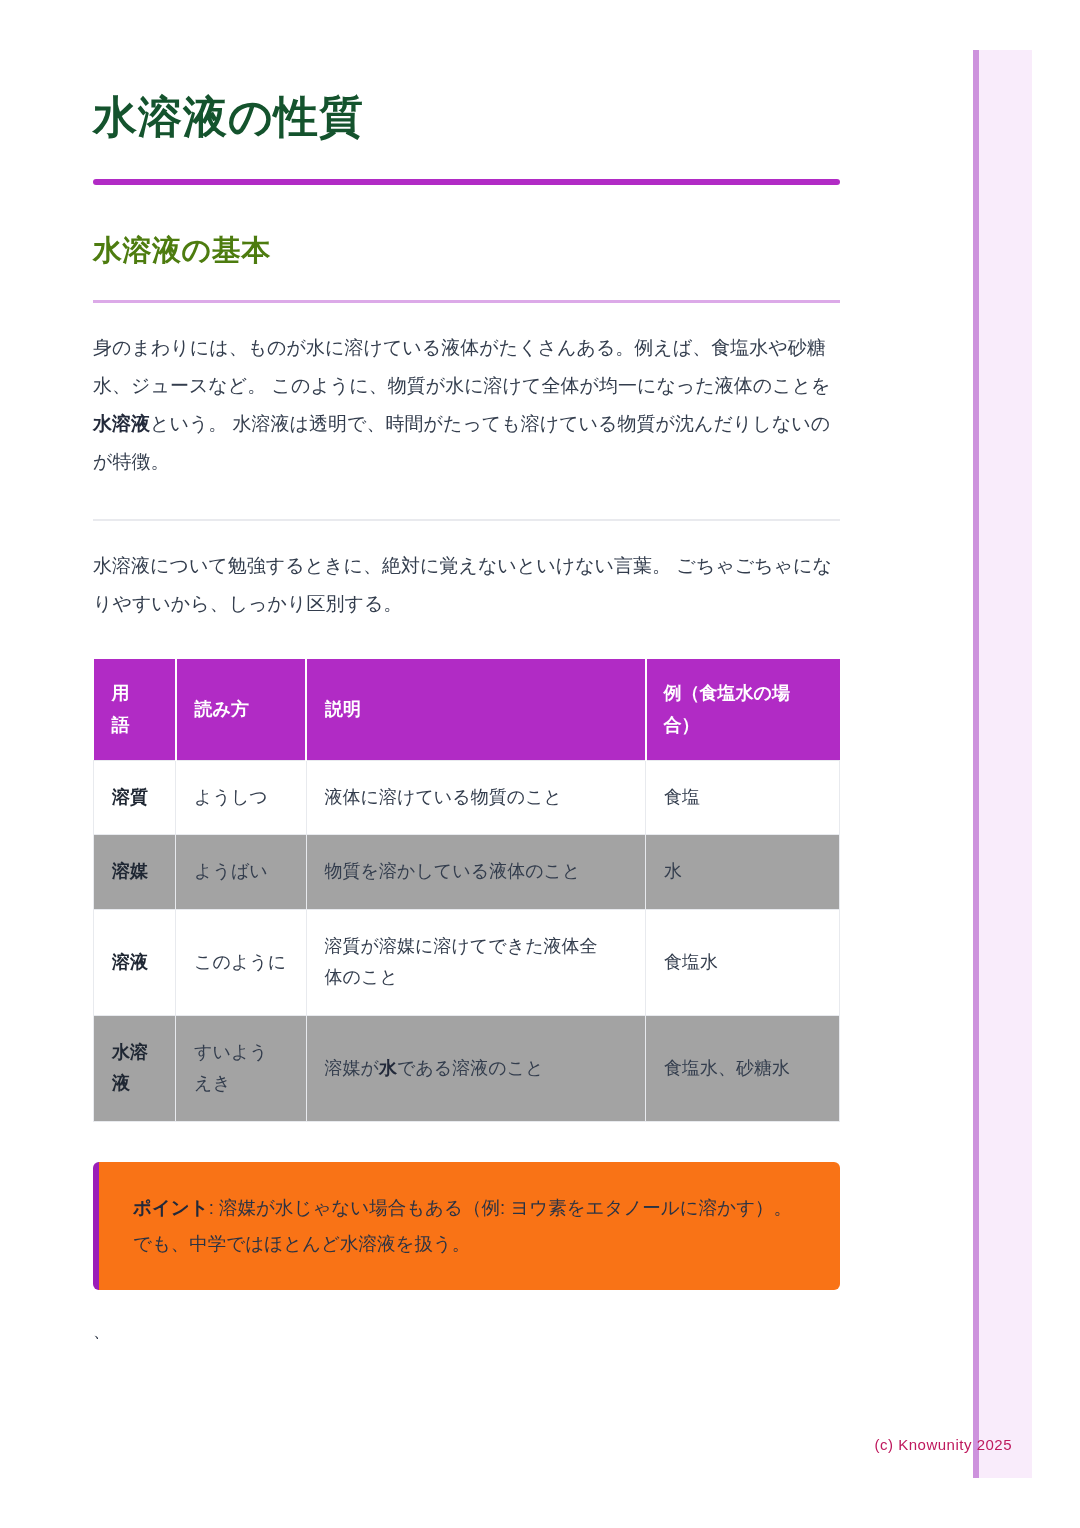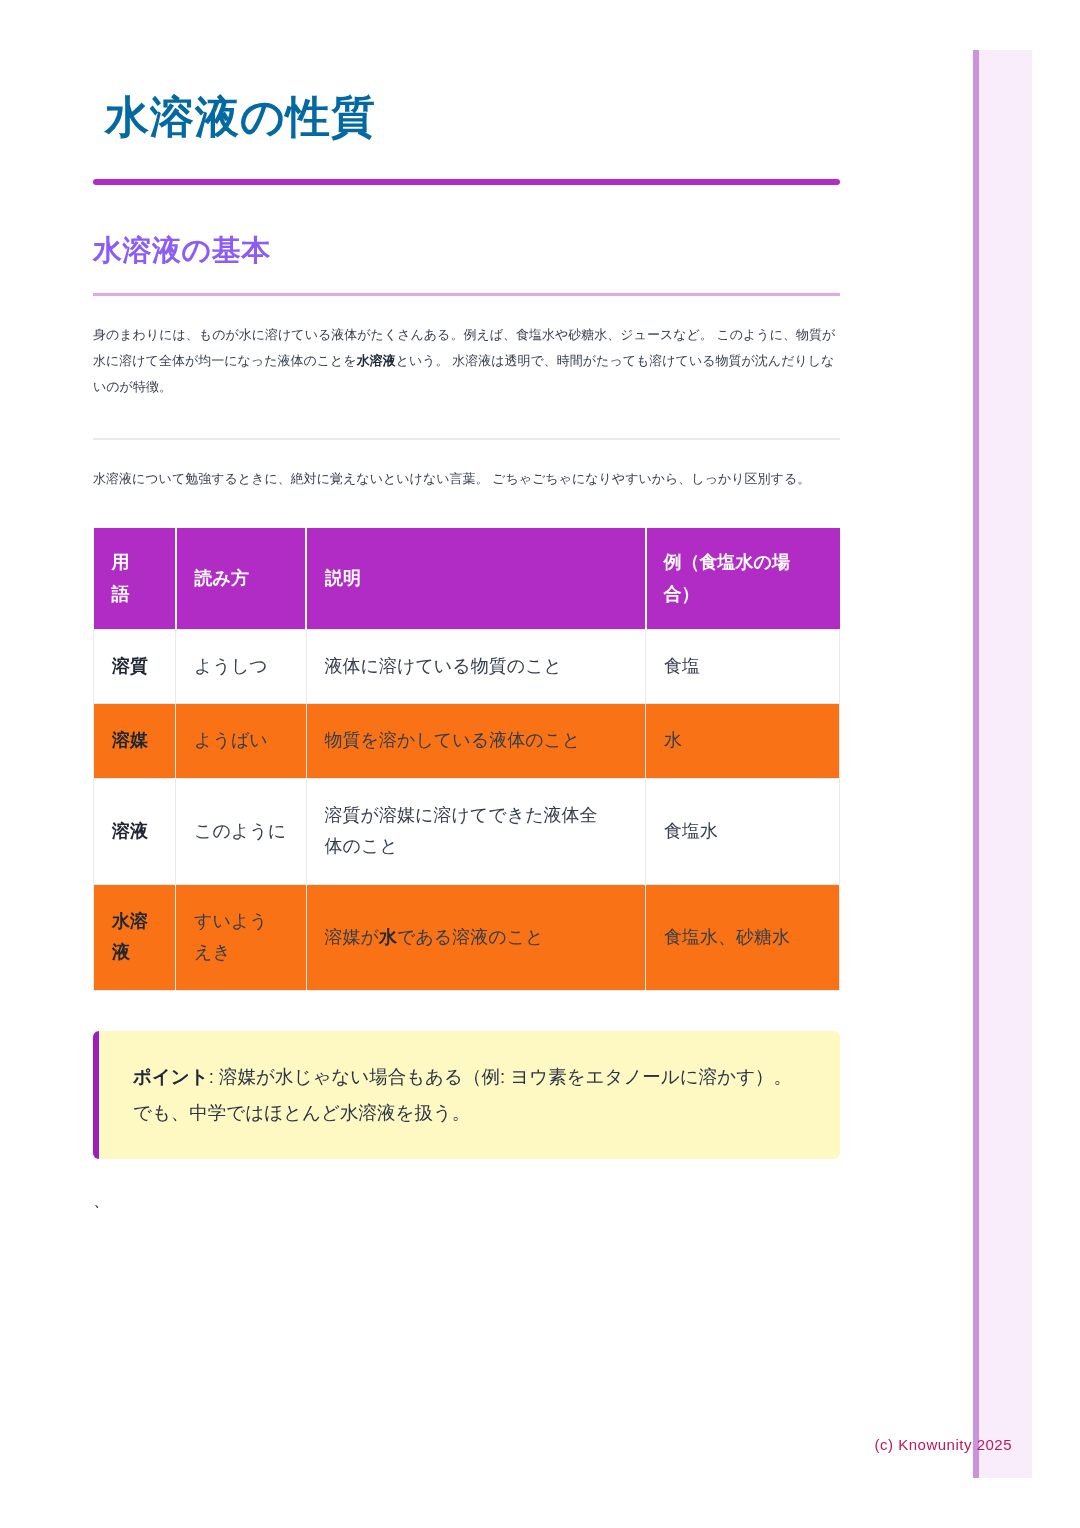--- a/index.html
+++ b/index.html
@@ -15,44 +15,44 @@
     font-family: "Liberation Sans", "DejaVu Sans", sans-serif;
     color: #333d4d;
   }
   .content {
     position: absolute;
     left: 93px;
     top: 0;
     width: 747px;
   }
   .page-title {
-    margin: 88px 0 0 12px;
+    margin: 88px 0 0 0;
     font-size: 44px;
     font-weight: 700;
     letter-spacing: 1px;
-    color: #0369a1;
+    color: #14532d;
   }
   .title-rule {
     height: 6px;
     background: #b12bc5;
     border-radius: 3px;
     margin-top: 32px;
   }
   .section-heading {
     margin: 46px 0 0 0;
-    padding-bottom: 22px;
+    padding-bottom: 29px;
     font-size: 29px;
     font-weight: 700;
     letter-spacing: 0.5px;
-    color: #8b5cf6;
+    color: #4d7c0f;
     border-bottom: 3px solid #dcaae8;
   }
   .body-para {
     margin: 26px 0 0 0;
-    font-size: 13px;
+    font-size: 19px;
     line-height: 2.0;
     color: #333d4d;
   }
   .section-divider {
     border: none;
     border-top: 2px solid #e9eaee;
     margin: 38px 0 0 0;
   }
   .inline-bold { font-weight: 700; color: #22293a; }
 
@@ -75,30 +75,30 @@
   }
   table.terms th:last-child { border-right: none; padding-left: 17px; }
   table.terms td {
     padding: 21px 18px;
     vertical-align: middle;
     line-height: 1.75;
     border: 1px solid #e8eaee;
     white-space: pre-line;
     color: #333d4d;
   }
-  table.terms tr.alt td { background: #f97316; }
+  table.terms tr.alt td { background: #a3a3a3; }
   table.terms td.term-cell { font-weight: 700; color: #1f2733; }
   .col-term   { width: 11%; }
   .col-read   { width: 17.5%; }
   .col-desc   { width: 45.5%; }
   .col-ex     { width: 26%; }
 
   .callout {
     margin-top: 40px;
-    background: #fef9c3;
+    background: #f97316;
     border-left: 6px solid #9b1fb8;
     border-radius: 6px;
     padding: 28px 30px 28px 34px;
     font-size: 18.5px;
     line-height: 1.95;
     color: #2b3344;
   }
   .callout .inline-bold { color: #22293a; }
 
   .stray-mark {

